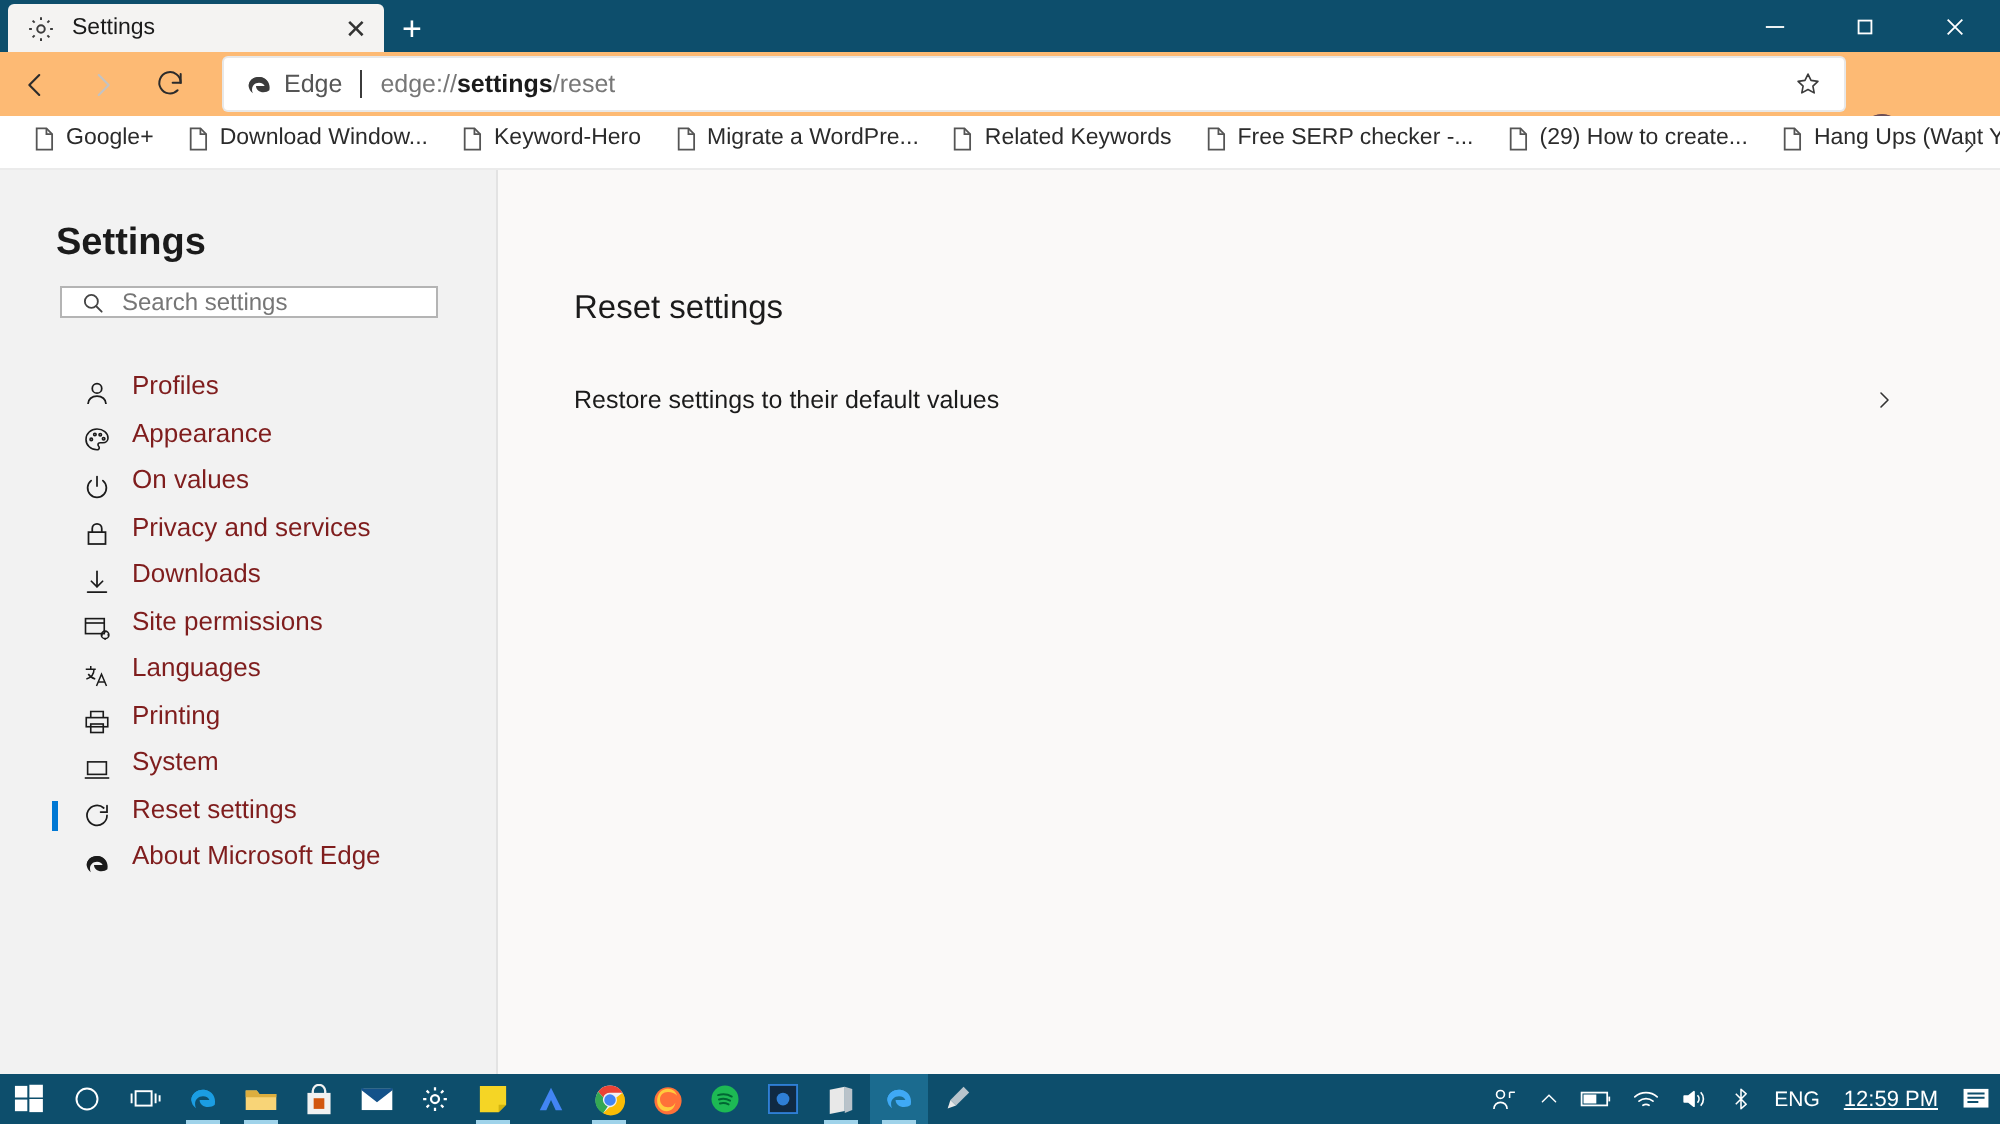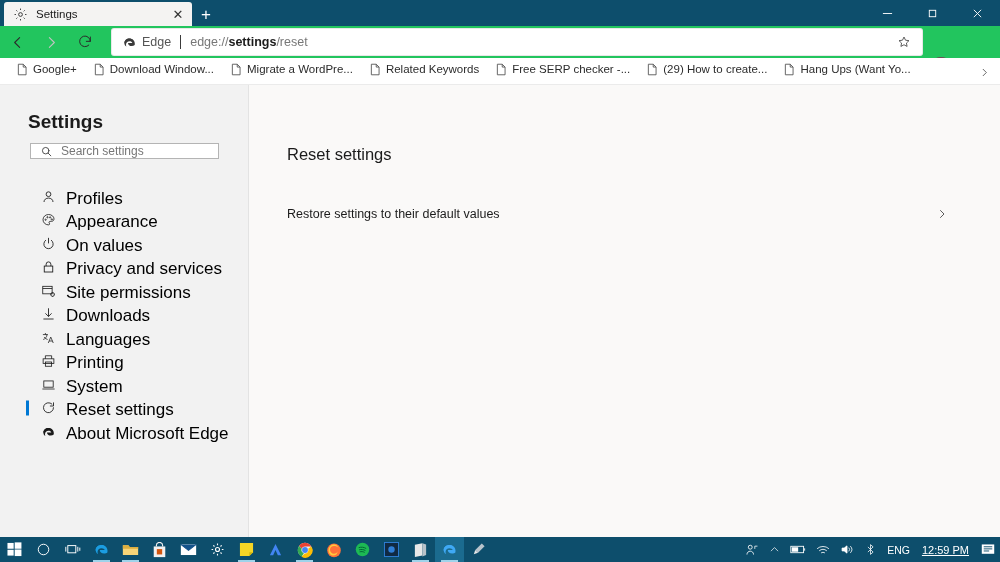--- a/index.html
+++ b/index.html
@@ -46,21 +46,21 @@
     display: flex;
   }
   .wc {
     width: 45px; height: 26px;
     display: flex; align-items: center; justify-content: center;
   }
 
   
   .toolbar {
     position: absolute; top: 26px; left: 0; width: 1000px; height: 32px;
-    background: #22c55e;
+    background: #fdba74;
     display: flex; align-items: center;
   }
   .navbtn {
     width: 34px; height: 30px;
     display: flex; align-items: center; justify-content: center;
   }
   .omnibox {
     position: absolute; left: 112px; top: 3px;
     width: 810px; height: 26px;
     background: #ffffff;
@@ -142,23 +142,23 @@
     background: #ffffff;
     border: 1px solid #b4b4b4;
     display: flex; align-items: center;
     padding-left: 9px; gap: 8px;
   }
   .search-ph { font-size: 12px; color: #767676; }
   .navlist { position: absolute; top: 100px; left: 0; width: 249px; }
   .navitem {
     position: relative;
     height: 23.5px;
-    display: flex; align-items: flex-end;
+    display: flex; align-items: flex-start;
     padding-left: 40px;
-    font-size: 17px; color: #000000;
+    font-size: 13px; color: #7f1d1d;
   }
   .navitem .ico {
     position: absolute; left: 40px; top: 50%;
     transform: translateY(-50%);
     width: 17px; height: 17px;
     display: flex; align-items: center; justify-content: center;
   }
   .navitem .lbl { margin-left: 26px; }
   .navitem.active::before {
     content: "";
@@ -168,21 +168,21 @@
     background: #0078d4;
   }
 
   
   .main { position: absolute; top: 0; left: 249px; width: 751px; height: 452px; }
   .main-h1 {
     position: absolute; top: 60px; left: 38px;
     font-size: 16.5px; font-weight: 400; color: #1b1b1b;
   }
   .reset-row {
-    position: absolute; top: 110px; left: 38px;
+    position: absolute; top: 96px; left: 38px;
     width: 665px; height: 38px;
     display: flex; align-items: center; justify-content: space-between;
   }
   .reset-row .txt { font-size: 12.5px; color: #1b1b1b; }
   .reset-row .chev {
     width: 20px; height: 20px;
     display: flex; align-items: center; justify-content: center;
   }
 
   
@@ -317,20 +317,29 @@
       </span>
       <span>Download Window...</span>
     </div>
     <div class="bm">
       <span>
         <svg width="12" height="13" viewBox="0 0 14 16" fill="none" stroke="#555" stroke-width="1.1">
           <path d="M2.5 1.5h6l3.5 3.5v9.5h-9.5z"></path>
             <path d="M8.5 1.5V5h3.5"></path>
         </svg>
       </span>
+      <span>Keyword-Hero</span>
+    </div>
+    <div class="bm">
+      <span>
+        <svg width="12" height="13" viewBox="0 0 14 16" fill="none" stroke="#555" stroke-width="1.1">
+          <path d="M2.5 1.5h6l3.5 3.5v9.5h-9.5z"></path>
+            <path d="M8.5 1.5V5h3.5"></path>
+        </svg>
+      </span>
       <span>Migrate a WordPre...</span>
     </div>
     <div class="bm">
       <span>
         <svg width="12" height="13" viewBox="0 0 14 16" fill="none" stroke="#555" stroke-width="1.1">
           <path d="M2.5 1.5h6l3.5 3.5v9.5h-9.5z"></path>
             <path d="M8.5 1.5V5h3.5"></path>
         </svg>
       </span>
       <span>Related Keywords</span>
@@ -424,39 +433,39 @@
             <svg width="15" height="15" viewBox="0 0 24 24" fill="none" stroke="#1b1b1b" stroke-width="1.4">
               <rect x="5.2" y="10.5" width="13.6" height="9.5"></rect>
               <path d="M8.2 10.5V7.6a3.8 3.8 0 0 1 7.6 0v2.9"></path>
             </svg>
           </span>
           <span class="lbl">Privacy and services</span>
         </div>
 
         <div class="navitem">
           <span class="ico">
+            <svg width="15" height="15" viewBox="0 0 24 24" fill="none" stroke="#1b1b1b" stroke-width="1.4" stroke-linecap="round">
+              <path d="M12 3.5v12"></path>
+                <path d="M7.5 11.4L12 15.9l4.5-4.5"></path>
+                <path d="M4.5 20h15"></path>
+            </svg>
+          </span>
+          <span class="lbl">Downloads</span>
+        </div>
+
+        <div class="navitem">
+          <span class="ico">
             <svg width="15" height="15" viewBox="0 0 24 24" fill="none" stroke="#1b1b1b" stroke-width="1.3">
               <rect x="2.8" y="4.5" width="15" height="12"></rect>
                 <path d="M2.8 8h15"></path>
               <circle cx="18.5" cy="17.5" r="3"></circle>
                 <path d="M18.5 14.6v1M18.5 20.4v1M15.6 17.5h1M20.4 17.5h1"></path>
             </svg>
           </span>
           <span class="lbl">Site permissions</span>
-        </div>
-
-        <div class="navitem">
-          <span class="ico">
-            <svg width="15" height="15" viewBox="0 0 24 24" fill="none" stroke="#1b1b1b" stroke-width="1.4" stroke-linecap="round">
-              <path d="M12 3.5v12"></path>
-                <path d="M7.5 11.4L12 15.9l4.5-4.5"></path>
-                <path d="M4.5 20h15"></path>
-            </svg>
-          </span>
-          <span class="lbl">Downloads</span>
         </div>
 
         <div class="navitem">
           <span class="ico">
             <svg width="15" height="15" viewBox="0 0 24 24" fill="none" stroke="#1b1b1b" stroke-width="1.2">
               <path d="M3 6.5h8M7 4v2.5"></path>
                 <path d="M9.6 6.5c0 3.8-2.6 6.8-6.1 7.9"></path>
                 <path d="M5 10.4c1.3 2.1 3.2 3.3 5.6 4"></path>
               <path d="M11.6 20l4-9.5 4 9.5"></path>
                 <path d="M13 16.8h5.3"></path>

